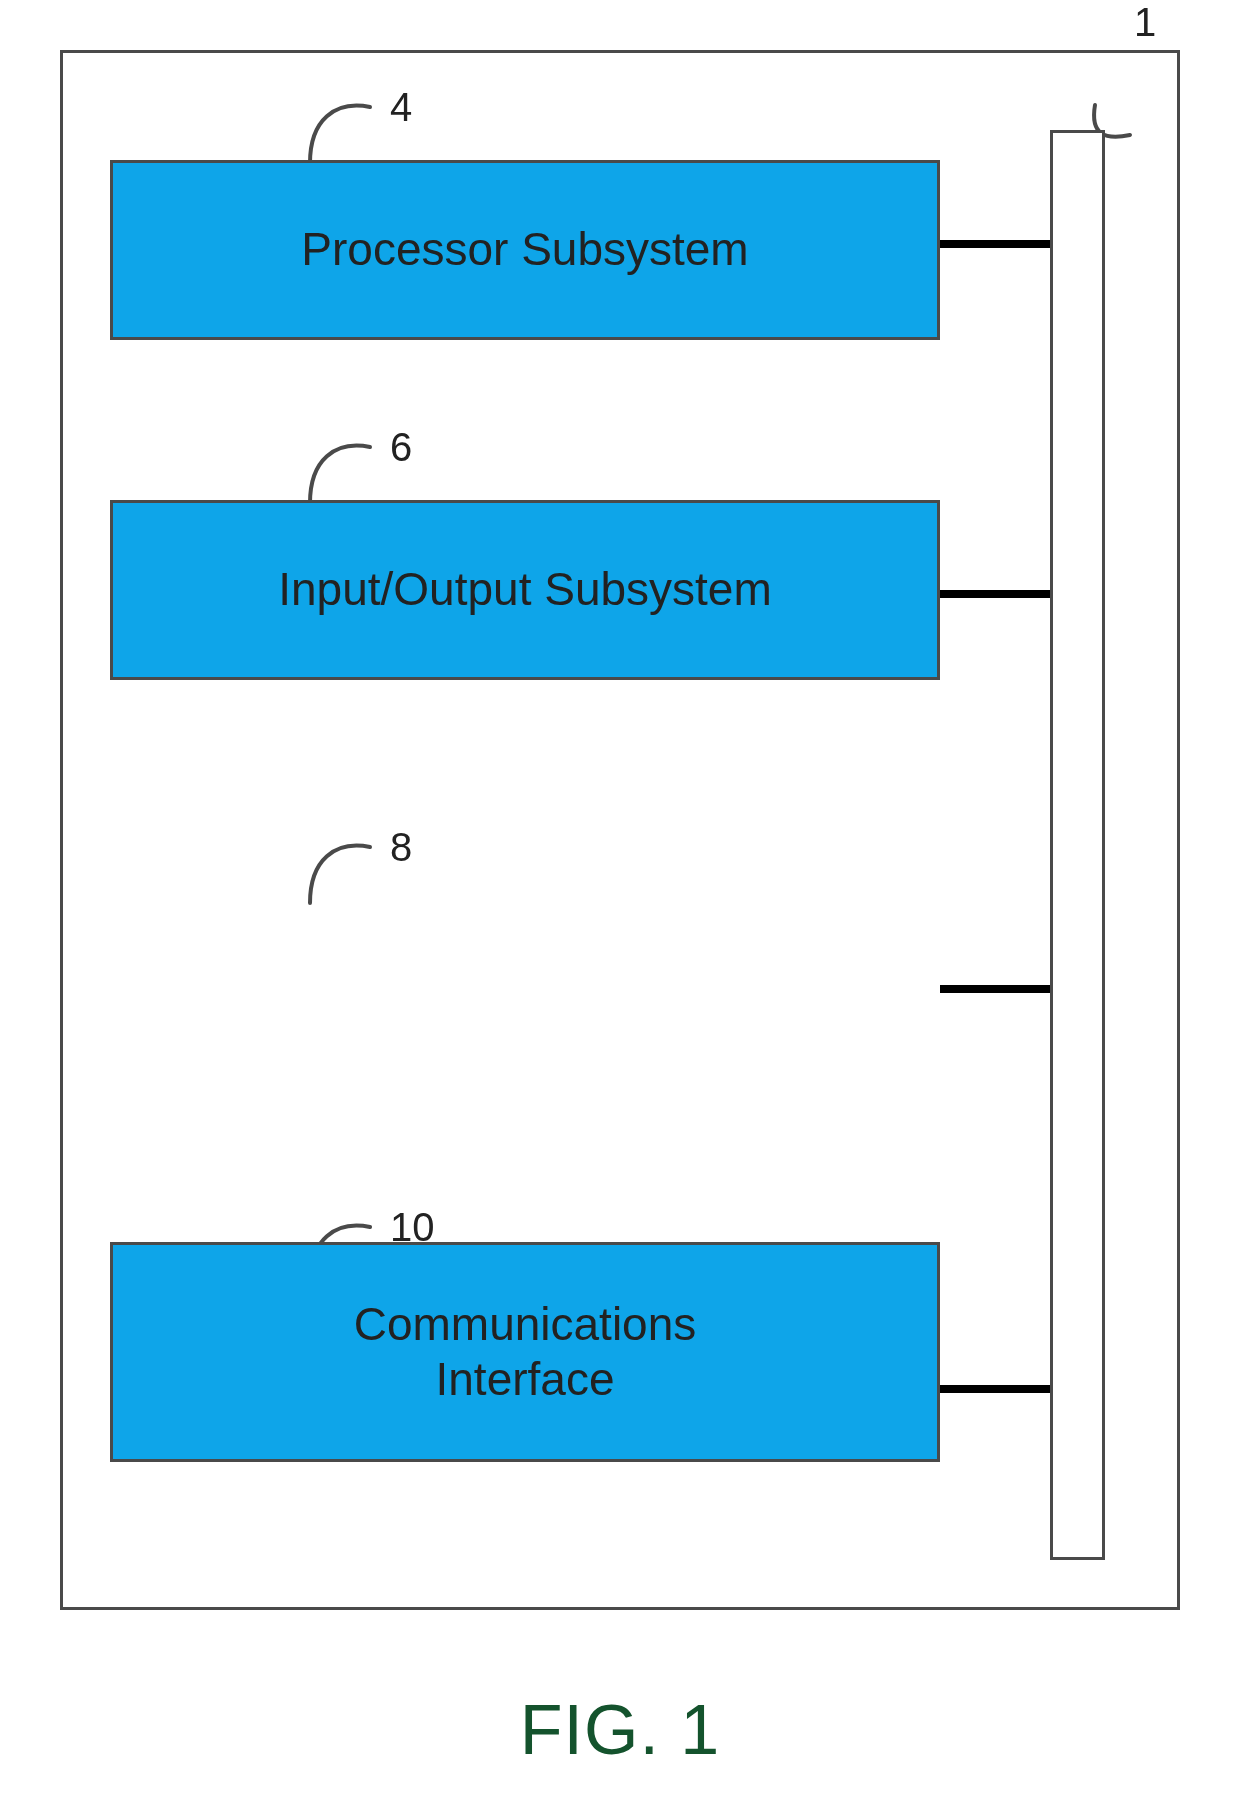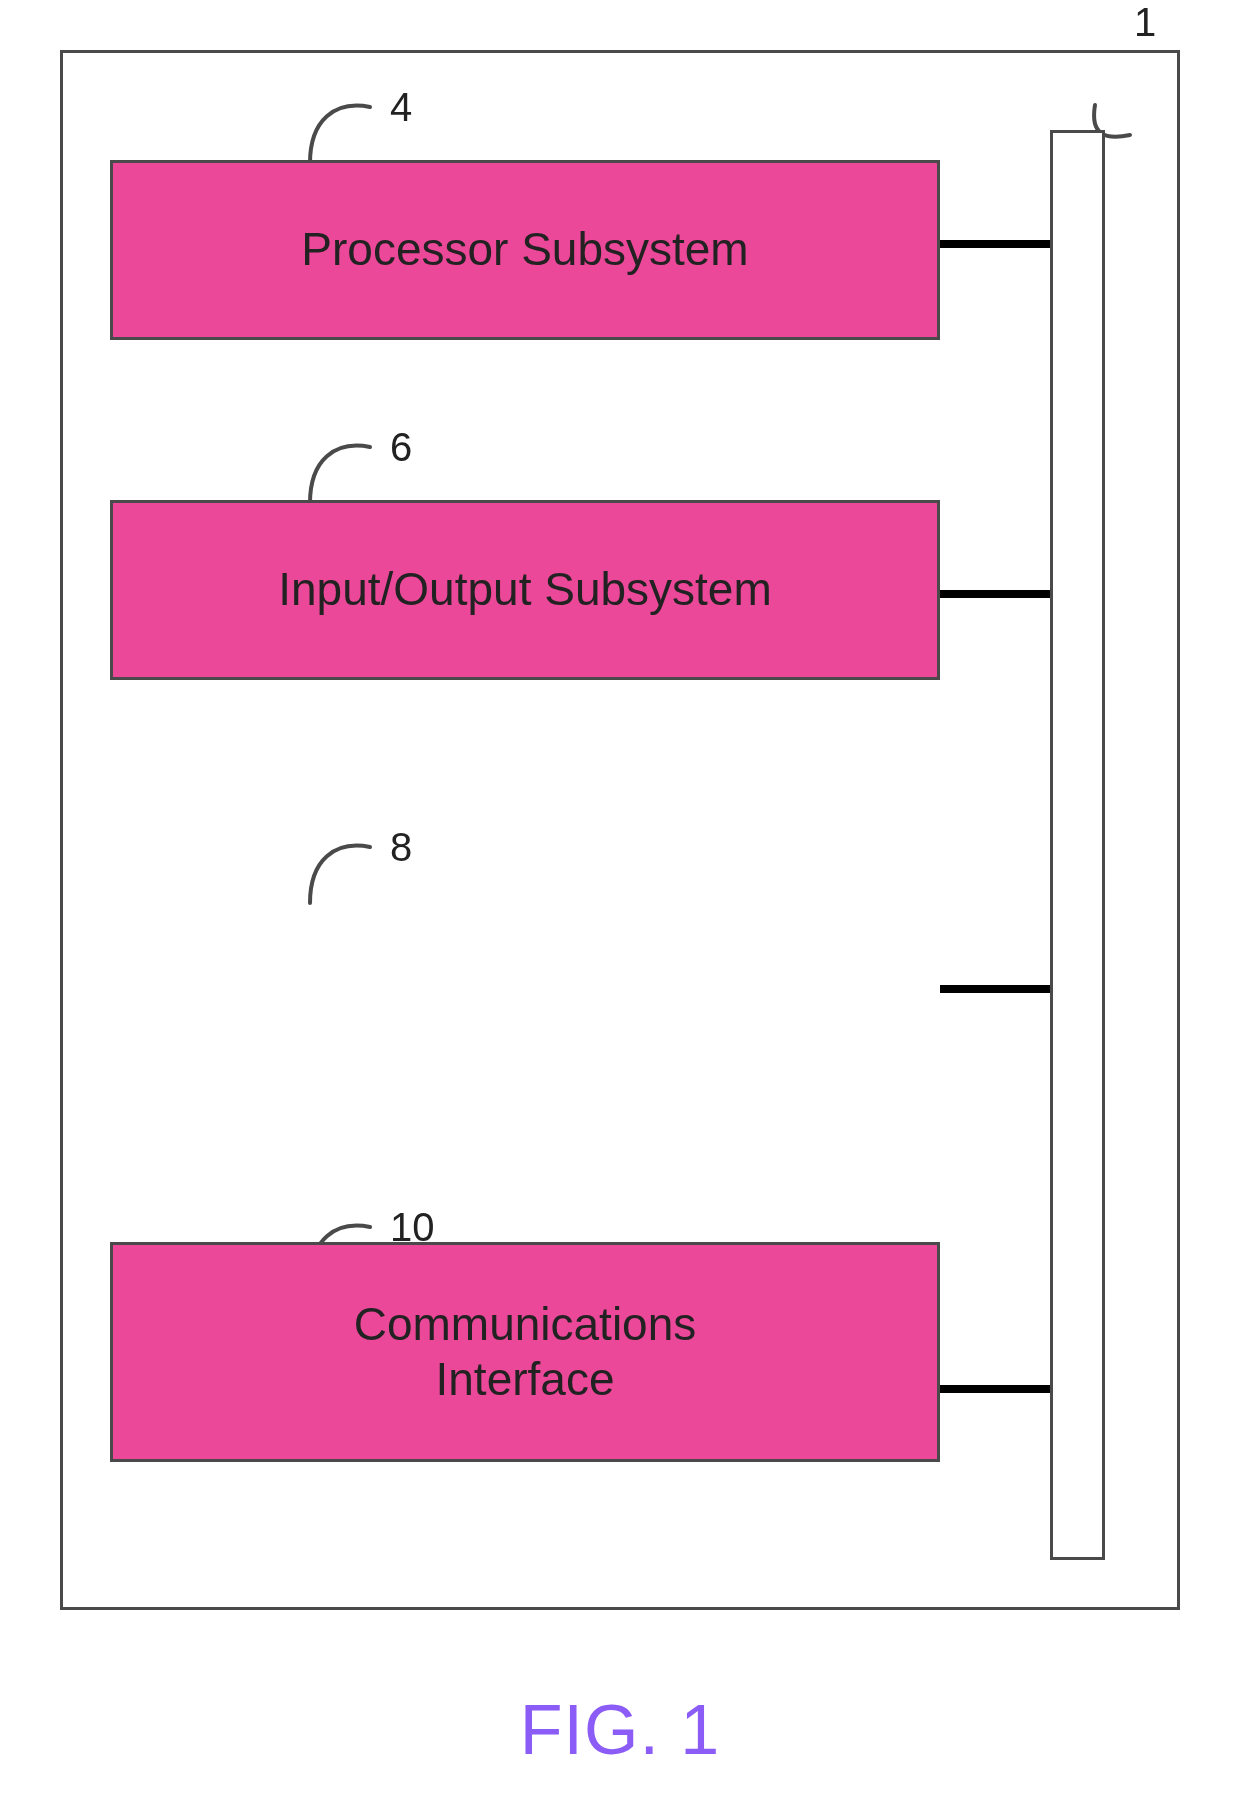--- a/index.html
+++ b/index.html
@@ -33,21 +33,21 @@
     height: 1430px;
     border: 3px solid #4a4a4a;
     background: #fff;
   }
   
   .box {
     position: absolute;
     left: 110px;
     width: 830px;
     border: 3px solid #4a4a4a;
-    background: #ec4899;
+    background: #0ea5e9;
     display: flex;
     flex-direction: column;
     justify-content: center;
     align-items: center;
     font-size: 46px;
     color: #222;
     text-align: center;
     line-height: 1.2;
   }
   .box.h1line { height: 180px; }
@@ -81,21 +81,21 @@
     stroke: #4a4a4a;
     stroke-width: 4;
     stroke-linecap: round;
   }
   
   .figcap {
     position: absolute;
     width: 100%;
     text-align: center;
     font-size: 70px;
-    color: #8b5cf6;
+    color: #14532d;
     top: 1690px;
     letter-spacing: 1px;
   }
 </style>
 </head>
 <body>
 
 <div class="page">
 
   <div class="outer"></div>

